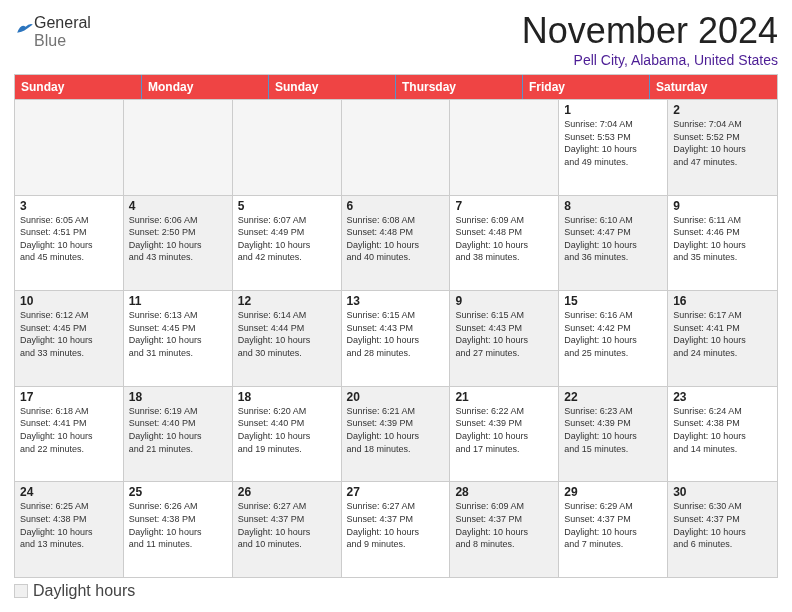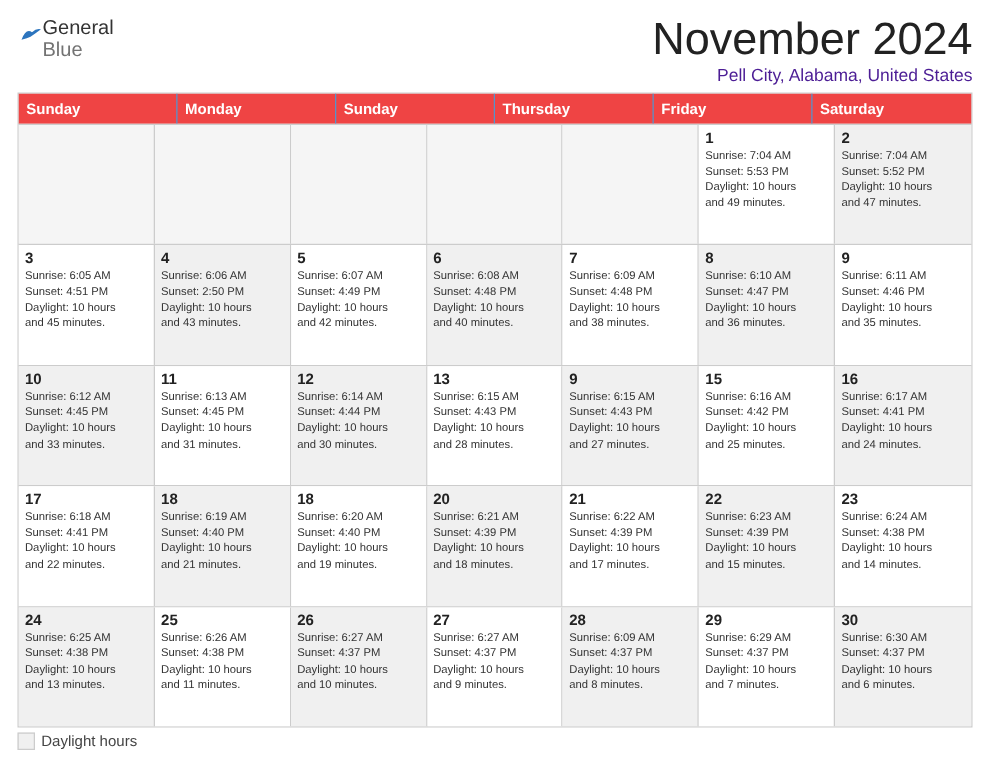--- a/index.html
+++ b/index.html
@@ -102,21 +102,21 @@
     .day-info {
       font-size: 9px;
       line-height: 1.4;
       color: #333;
     }
     .legend {
       display: flex;
       align-items: center;
       justify-content: flex-start;
       padding: 4px 0 2px 0;
-      font-size: 12px;
+      font-size: 16px;
       color: #444;
     }
     .legend-box {
       width: 14px;
       height: 14px;
       background: #f0f0f0;
       border: 1px solid #ccc;
       margin-right: 5px;
       display: inline-block;
     }

